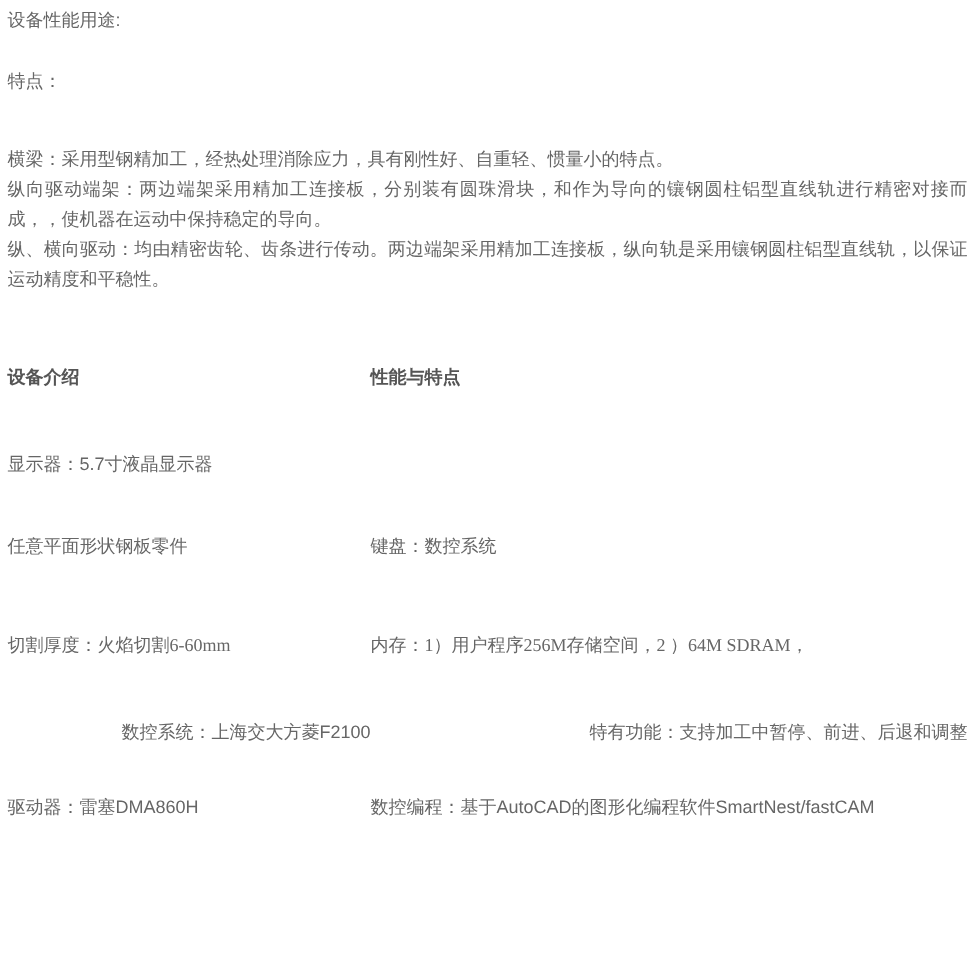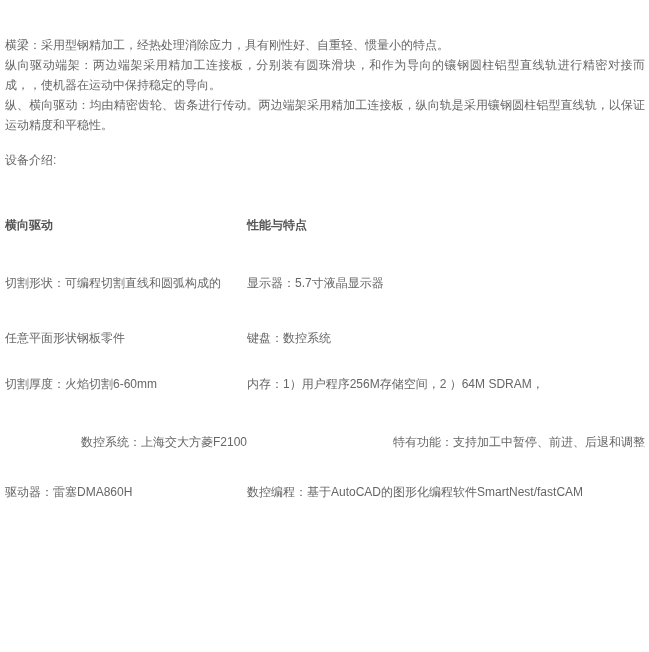--- a/index.html
+++ b/index.html
@@ -25,51 +25,51 @@
   .features-heading { margin-top: 21px; }
   .features-block { margin-top: 32px; }
   .feature-line { text-align: justify; }
   .device-intro-heading { margin-top: 15px; }
 
   .spec-table { margin-top: 45px; }
   .spec-header-row { display: flex; font-weight: bold; color: #555555; }
   .spec-row { display: flex; }
   .spec-row.r1 { margin-top: 38px; }
   .spec-row.r2 { margin-top: 35px; }
-  .spec-row.r3 { margin-top: 26px; }
+  .spec-row.r3 { margin-top: 46px; font-family: Liberation Serif, serif; }
   .spec-row.r4 { margin-top: 38px; text-align: right; }
   .spec-row.r5 { margin-top: 30px; }
   .cell-left  { width: 242px; flex-shrink: 0; }
   .cell-right { flex: 1; }
 </style>
 </head>
 <body>
 
 <div class="page">
 
+  <div class="heading">设备性能用途:</div>
 
 
+  <div class="heading features-heading">特点：</div>
 
   <div class="features-block">
     <div class="feature-line">横梁：采用型钢精加工，经热处理消除应力，具有刚性好、自重轻、惯量小的特点。</div>
     <div class="feature-line">纵向驱动端架：两边端架采用精加工连接板，分别装有圆珠滑块，和作为导向的镶钢圆柱铝型直线轨进行精密对接而成，，使机器在运动中保持稳定的导向。</div>
     <div class="feature-line">纵、横向驱动：均由精密齿轮、齿条进行传动。两边端架采用精加工连接板，纵向轨是采用镶钢圆柱铝型直线轨，以保证运动精度和平稳性。</div>
   </div>
 
-  <div class="heading device-intro-heading">设备介绍:</div>
 
   <div class="spec-table">
 
     <div class="spec-header-row">
-      <div class="cell-left">横向驱动</div>
+      <div class="cell-left">设备介绍</div>
       <div class="cell-right">性能与特点</div>
     </div>
 
     <div class="spec-row r1">
-      <div class="cell-left">切割形状：可编程切割直线和圆弧构成的</div>
       <div class="cell-right">显示器：5.7寸液晶显示器</div>
     </div>
 
     <div class="spec-row r2">
       <div class="cell-left">任意平面形状钢板零件</div>
       <div class="cell-right">键盘：数控系统</div>
     </div>
 
     <div class="spec-row r3">
       <div class="cell-left">切割厚度：火焰切割6-60mm</div>

